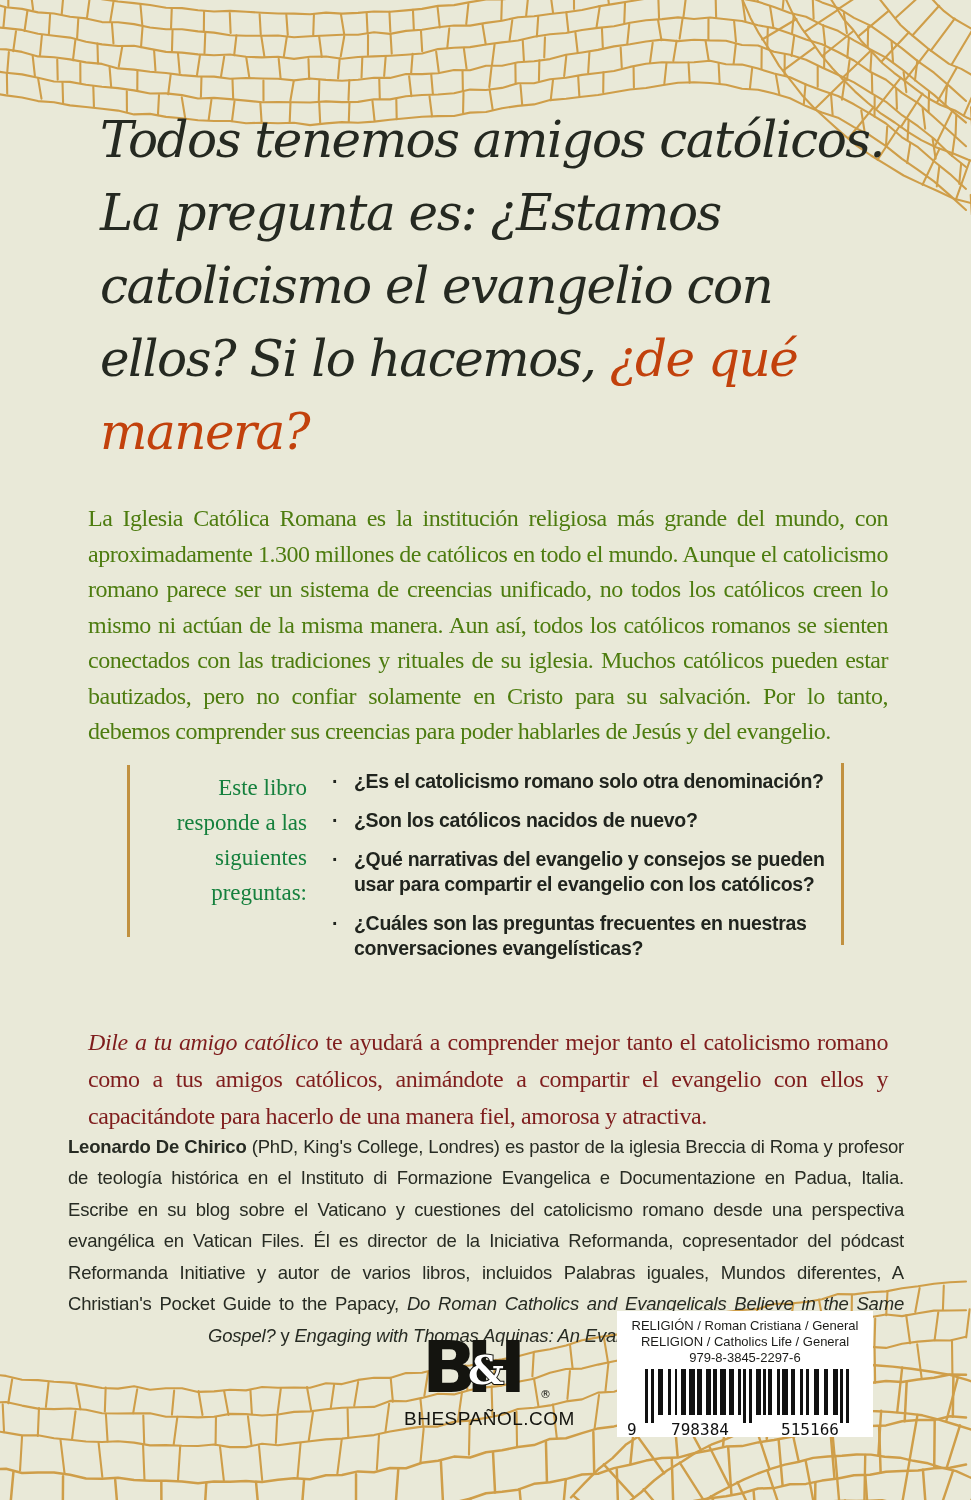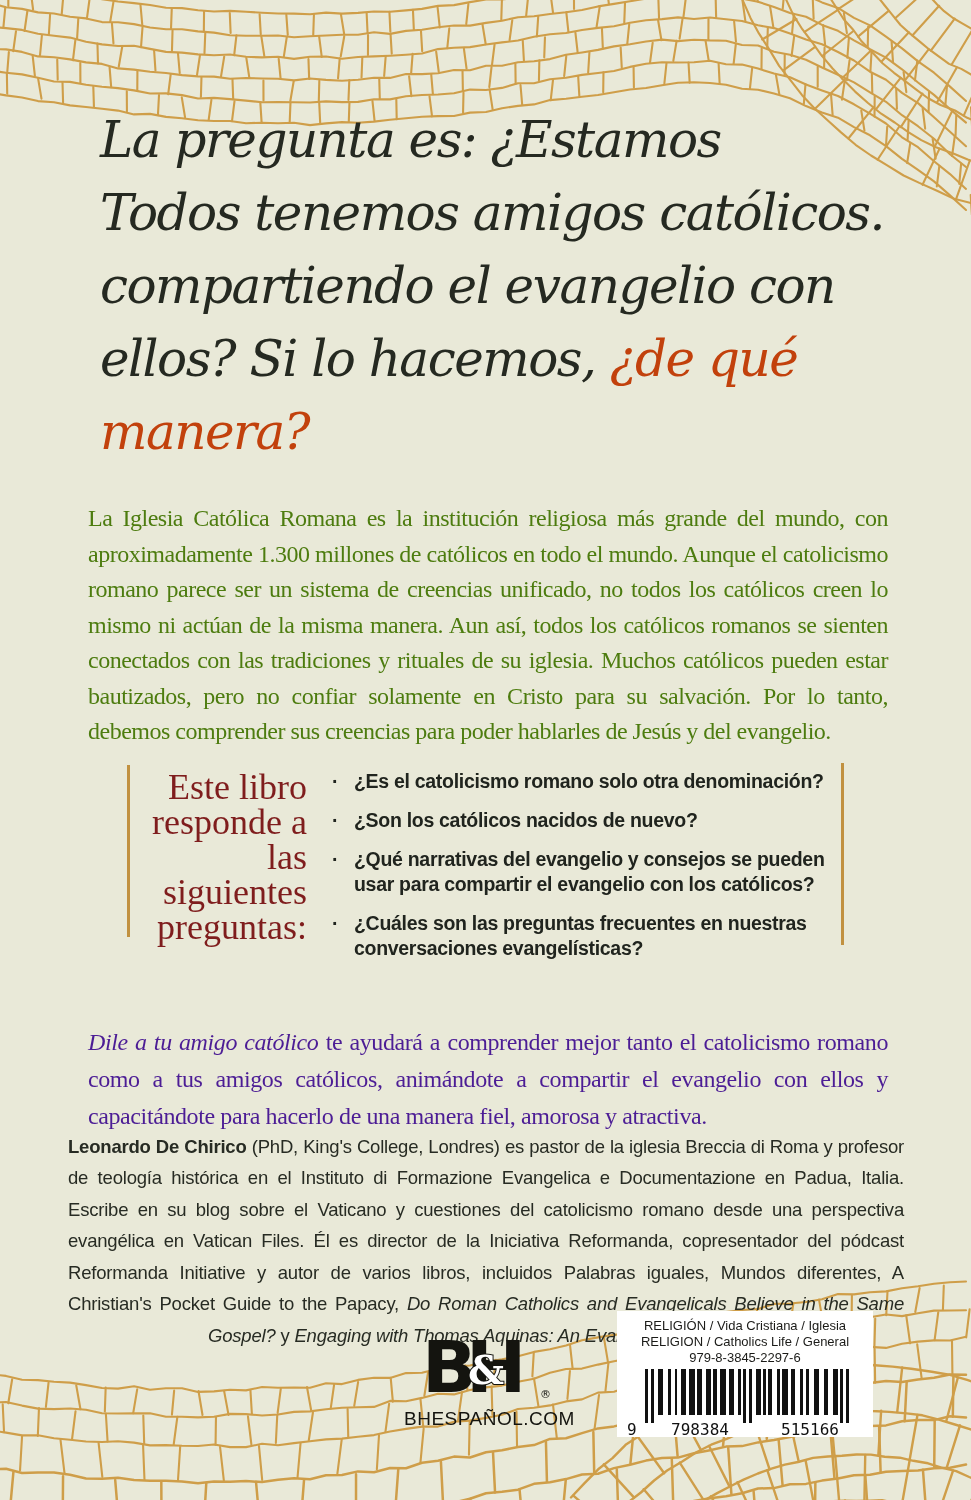--- a/index.html
+++ b/index.html
@@ -32,38 +32,38 @@
     text-align:justify;color:#4d7c0f;
   }
 
   .q-rule{position:absolute;width:3px;background:#c19140;z-index:2;}
   #rule-left{left:127px;top:765px;height:172px;}
   #rule-right{left:841px;top:763px;height:182px;}
 
   .q-lead{
     position:absolute;left:130px;top:770px;width:177px;z-index:2;
     text-align:right;
-    font-size:36px;line-height:35px;
-    color:#7f1d1d;
+    font-size:23px;line-height:35px;
+    color:#15803d;
   }
 
   .q-list{
     position:absolute;left:332px;top:769px;width:512px;z-index:2;
     font-family:"Liberation Sans", sans-serif;
     font-weight:bold;
     font-size:19.5px;letter-spacing:-0.3px;line-height:25px;
     color:#20241e;
   }
   .q-item{display:flex;margin-bottom:14px;}
   .q-dot{width:22px;flex:0 0 22px;text-align:left;font-weight:bold;}
 
   .closing{
     position:absolute;left:88px;top:1000px;width:800px;z-index:2;
     font-size:24px;letter-spacing:-0.4px;line-height:37px;
-    text-align:justify;color:#4c1d95;
+    text-align:justify;color:#7f1d1d;
   }
 
   .bio{
     position:absolute;left:68px;top:1112px;width:836px;z-index:2;
     font-family:"Liberation Sans", sans-serif;
     font-size:18.5px;letter-spacing:-0.2px;line-height:31.5px;
     text-align:justify;text-align-last:center;
     color:#272b23;
   }
 
@@ -514,23 +514,23 @@
       <line x1="855.704387248927" y1="145.02754186188258" x2="855.1273646405739" y2="100.03124151497127" stroke="#cf9e49" stroke-width="2.4" stroke-linecap="round"></line>
       <line x1="897.2089193446136" y1="147.0728363121957" x2="902.207132390905" y2="102.35127701084883" stroke="#cf9e49" stroke-width="2.4" stroke-linecap="round"></line>
       <line x1="946.236543897495" y1="156.2898541957398" x2="957.8205572568601" y2="112.80640177427199" stroke="#cf9e49" stroke-width="2.4" stroke-linecap="round"></line>
       <line x1="996.2184244795617" y1="173.9451996254495" x2="1014.5164217977117" y2="132.83336076916657" stroke="#cf9e49" stroke-width="2.4" stroke-linecap="round"></line>
       <line x1="1040.4638346141985" y1="197.76285787242813" x2="1064.7052452340163" y2="159.85040594484383" stroke="#cf9e49" stroke-width="2.4" stroke-linecap="round"></line>
       <line x1="1073.2230119447322" y1="221.6186013328038" x2="1101.8649090716367" y2="186.9106522581058" stroke="#cf9e49" stroke-width="2.4" stroke-linecap="round"></line>
       <line x1="1104.8965111748673" y1="251.41588241004573" x2="1137.7930574520883" y2="220.7105531815444" stroke="#cf9e49" stroke-width="2.4" stroke-linecap="round"></line>
     </svg>
 
   <div class="headline">
+    <div class="line"><span>Todos tenemos amigos católicos.</span></div>
     <div class="line"><span>La pregunta es: ¿Estamos</span></div>
-    <div class="line"><span>Todos tenemos amigos católicos.</span></div>
-    <div class="line"><span>compartiendo el evangelio con</span></div>
+    <div class="line"><span>catolicismo el evangelio con</span></div>
     <div class="line"><span>ellos? Si lo hacemos, </span><span style="color: #c2410c;">¿de qué</span></div>
     <div class="line"><span style="color: #c2410c;">manera?</span></div>
   </div>
 
   <p class="intro">La Iglesia Católica Romana es la institución religiosa más grande del mundo, con aproximadamente 1.300 millones de católicos en todo el mundo. Aunque el catolicismo romano parece ser un sistema de creencias unificado, no todos los católicos creen lo mismo ni actúan de la misma manera. Aun así, todos los católicos romanos se sienten conectados con las tradiciones y rituales de su iglesia. Muchos católicos pueden estar bautizados, pero no confiar solamente en Cristo para su salvación. Por lo tanto, debemos comprender sus creencias para poder hablarles de Jesús y del evangelio.</p>
 
   <div id="rule-left" class="q-rule"></div>
   <div id="rule-right" class="q-rule"></div>
 
   <div class="q-lead">Este libro responde a las siguientes preguntas:</div>
@@ -561,21 +561,21 @@
   <div class="logo-wrap">
     <svg width="150" height="70" viewBox="0 0 150 70">
       <text x="18" y="60" font-family="DejaVu Sans, sans-serif" font-weight="bold" font-size="72" letter-spacing="-11" fill="#14140f" id="logo-bh-text">BH</text>
       <text x="64" y="52" font-family="DejaVu Serif, serif" font-weight="bold" font-size="40" fill="#ffffff" stroke="#14140f" stroke-width="2" style="paint-order:stroke" id="logo-amp-text">&amp;</text>
       <text x="136" y="66" font-family="DejaVu Sans, sans-serif" font-size="11" fill="#14140f" id="logo-reg-text">®</text>
     </svg>
     <div class="logo-site">BHESPAÑOL.COM</div>
   </div>
 
   <div class="barcode-box">
-    <div class="meta">RELIGIÓN / Vida Cristiana / Iglesia</div>
+    <div class="meta">RELIGIÓN / Roman Cristiana / General</div>
     <div class="meta">RELIGION / Catholics Life / General</div>
     <div class="meta">979-8-3845-2297-6</div>
     <svg class="barcode-svg" id="barcode-svg" width="240" height="70" viewBox="0 0 240 70">
         <rect x="20" y="0" width="3" height="54" fill="#111"></rect>
         <rect x="26" y="0" width="3" height="54" fill="#111"></rect>
         <rect x="33" y="0" width="5" height="46" fill="#111"></rect>
         <rect x="43" y="0" width="3" height="46" fill="#111"></rect>
         <rect x="50" y="0" width="2" height="46" fill="#111"></rect>
         <rect x="56" y="0" width="5" height="46" fill="#111"></rect>
         <rect x="64" y="0" width="6" height="46" fill="#111"></rect>

